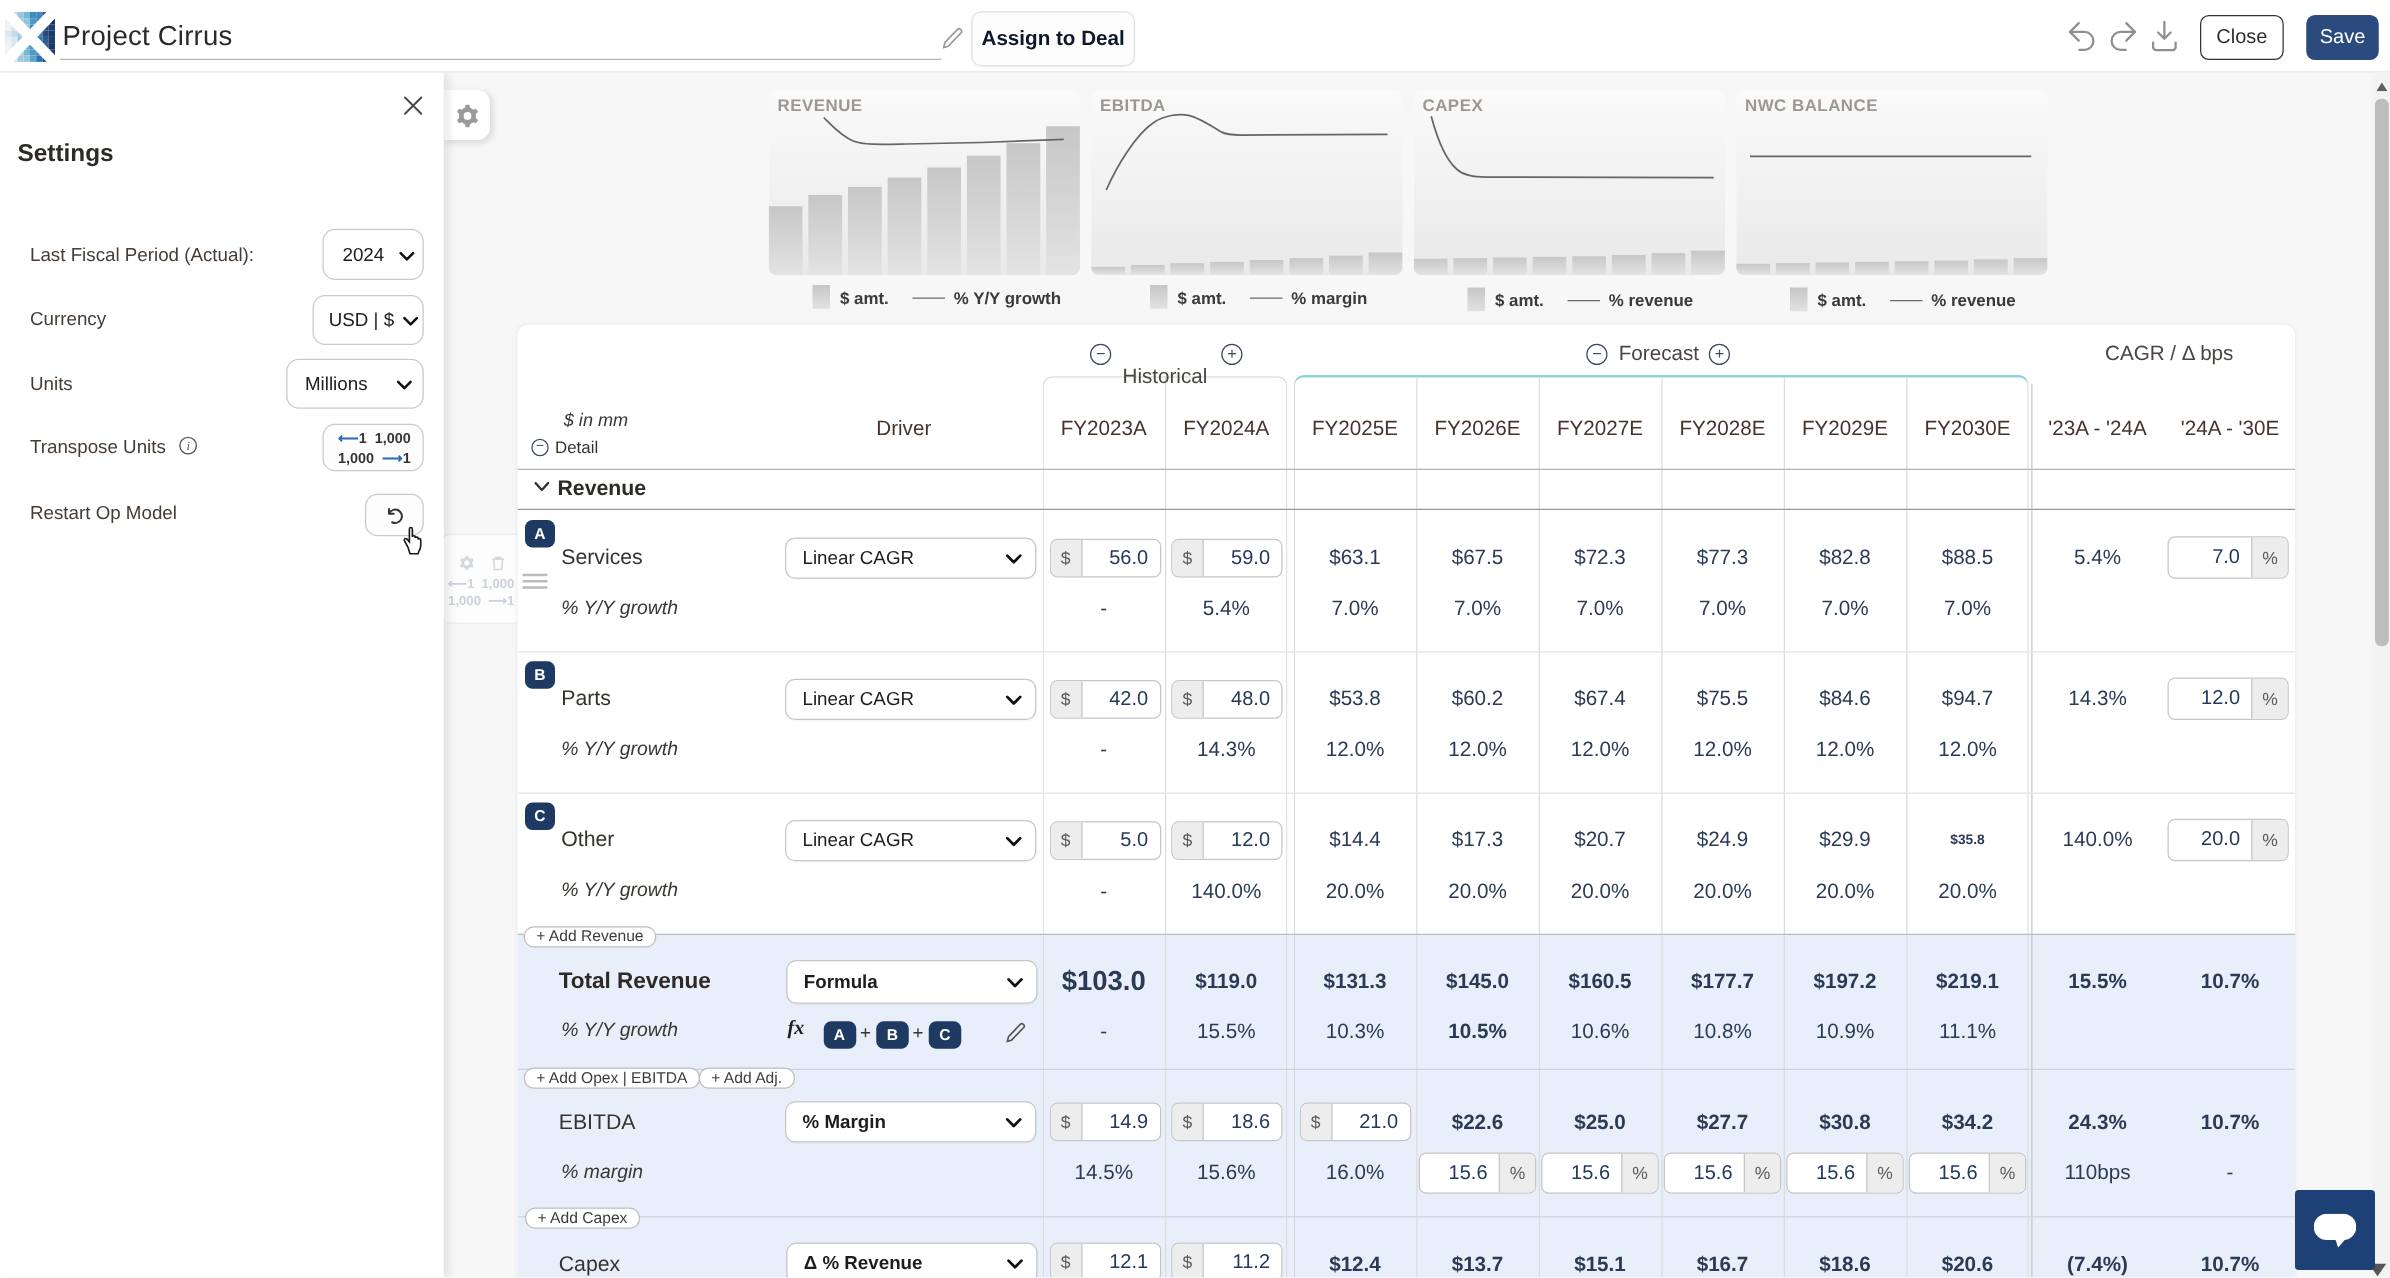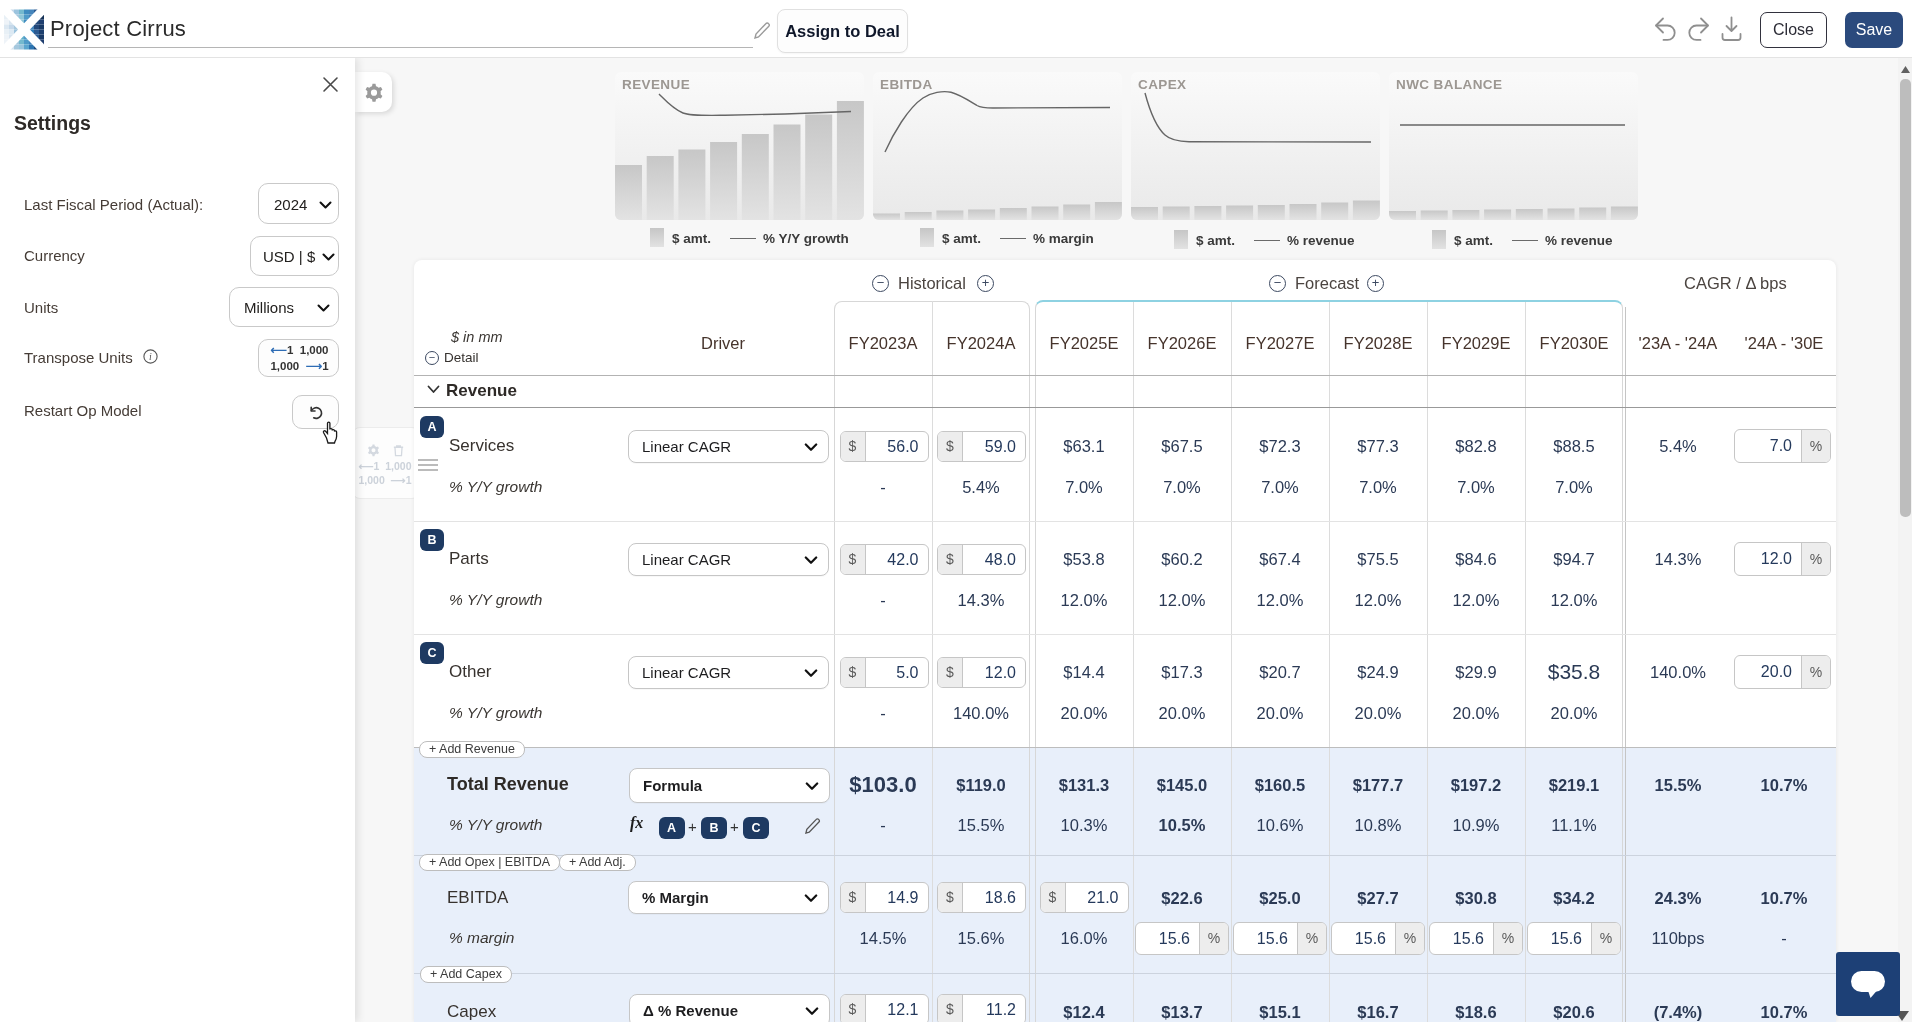--- a/index.html
+++ b/index.html
@@ -293,21 +293,21 @@
 
   <div class="hl" style="top:115px;background:#b3b3b3"></div>
   <div class="hl" style="top:147px;background:#999"></div>
   <div class="hl" style="top:260.5px;background:#e3e3e3"></div>
   <div class="hl" style="top:373.5px;background:#e3e3e3"></div>
   <div class="hl" style="top:487px;background:#bdbdbd"></div>
   <div class="hl" style="top:595px;background:#ccd3de"></div>
   <div class="hl" style="top:713px;background:#ccd3de"></div>
 
   <div class="cir" style="left:458px;top:15px">−</div>
-  <div class="ghead" style="left:484px;top:13px">Historical</div>
+  <div class="ghead" style="left:484px;top:31px">Historical</div>
   <div class="cir" style="left:563px;top:15px">+</div>
   <div class="cir" style="left:855px;top:15px">−</div>
   <div class="ghead" style="left:881px;top:13px">Forecast</div>
   <div class="cir" style="left:953px;top:15px">+</div>
   <div class="ghead" style="left:1270px;top:13px">CAGR / Δ bps</div>
 
   <div class="gro" style="left:37px;top:67px;font-size:14.5px">$ in mm</div>
   <div class="abs" style="left:11px;top:91px;width:14px;height:14px;border:1.2px solid #3c4961;border-radius:50%;color:#3c4961;text-align:center;line-height:11px;font-size:11px">−</div>
   <div class="abs" style="left:30px;top:90px;font-size:13.5px;color:#35312e">Detail</div>
   <div class="ghead" style="left:287px;top:73px;color:#46342c">Driver</div>
@@ -403,21 +403,21 @@
       </div>
 <div class="inp" style="left:523px;top:397px">
         <div class="pre">$</div>
         <div class="num">12.0</div>
       </div>
 <div class="v" style="left:621px;top:402px;font-weight:500;font-size:16.5px">$14.4</div>
 <div class="v" style="left:719px;top:402px;font-weight:500;font-size:16.5px">$17.3</div>
 <div class="v" style="left:817px;top:402px;font-weight:500;font-size:16.5px">$20.7</div>
 <div class="v" style="left:915px;top:402px;font-weight:500;font-size:16.5px">$24.9</div>
 <div class="v" style="left:1013px;top:402px;font-weight:500;font-size:16.5px">$29.9</div>
-<div class="v" style="left:1111px;top:402px;font-weight:400;font-size:21px">$35.8</div>
+<div class="v" style="left:1111px;top:402px;font-weight:700;font-size:11px">$35.8</div>
 <div class="v" style="left:1215px;top:402px;font-weight:500;font-size:16.5px">140.0%</div>
 <div class="inp" style="left:1320px;top:394.5px;width:97px;height:34px">
         <div class="num" style="line-height:32px">20.0</div>
         <div class="suf" style="line-height:32px">%</div>
       </div>
 <div class="gro" style="left:35px;top:443px">% Y/Y growth</div>
 <div class="v" style="left:420px;top:443px;font-weight:500;font-size:16.5px">-</div>
 <div class="v" style="left:518px;top:443px;font-weight:500;font-size:16.5px">140.0%</div>
 <div class="v" style="left:621px;top:443px;font-weight:500;font-size:16.5px">20.0%</div>
 <div class="v" style="left:719px;top:443px;font-weight:500;font-size:16.5px">20.0%</div>

